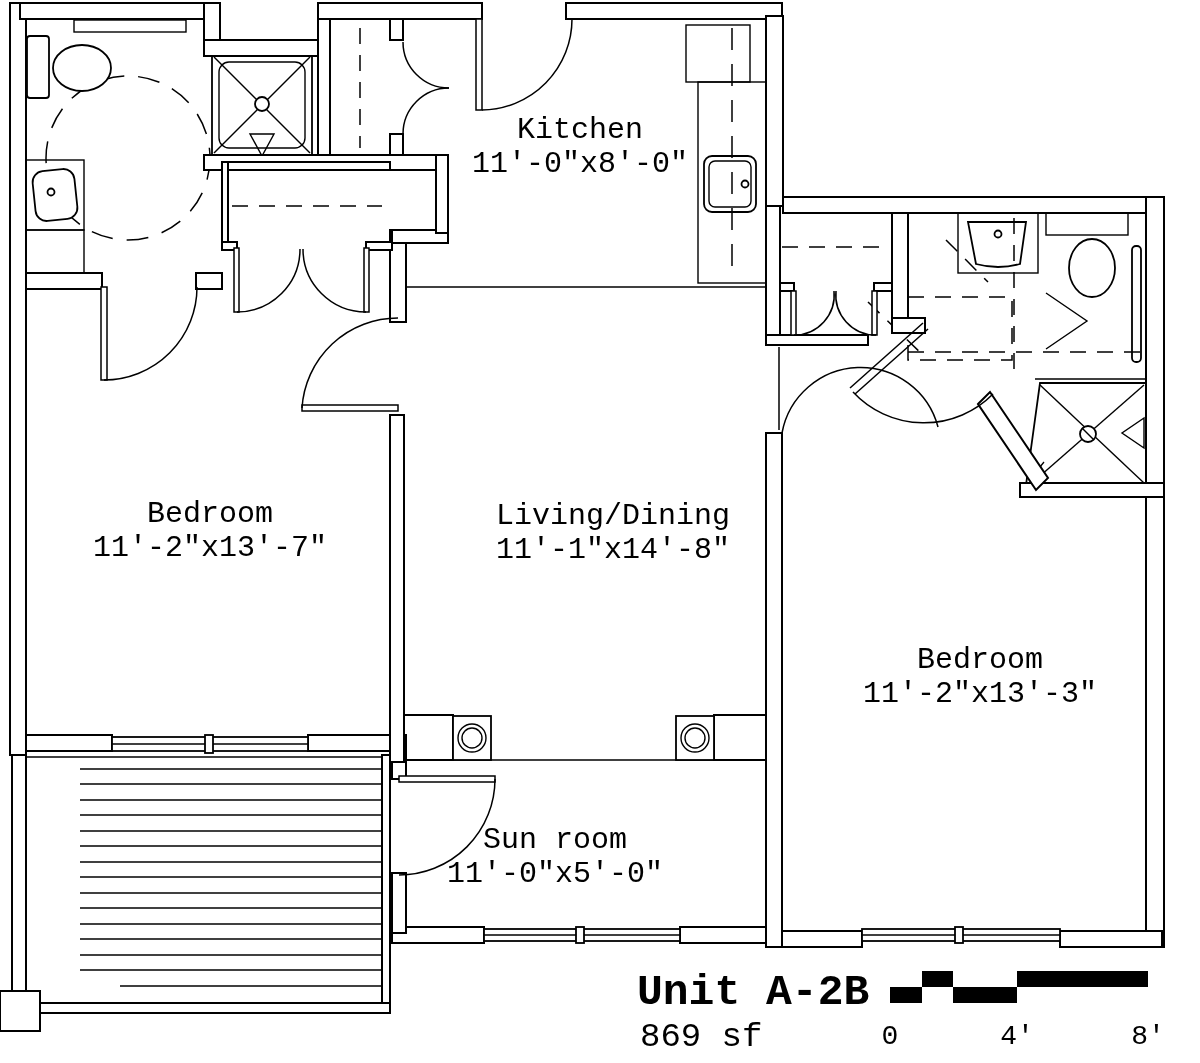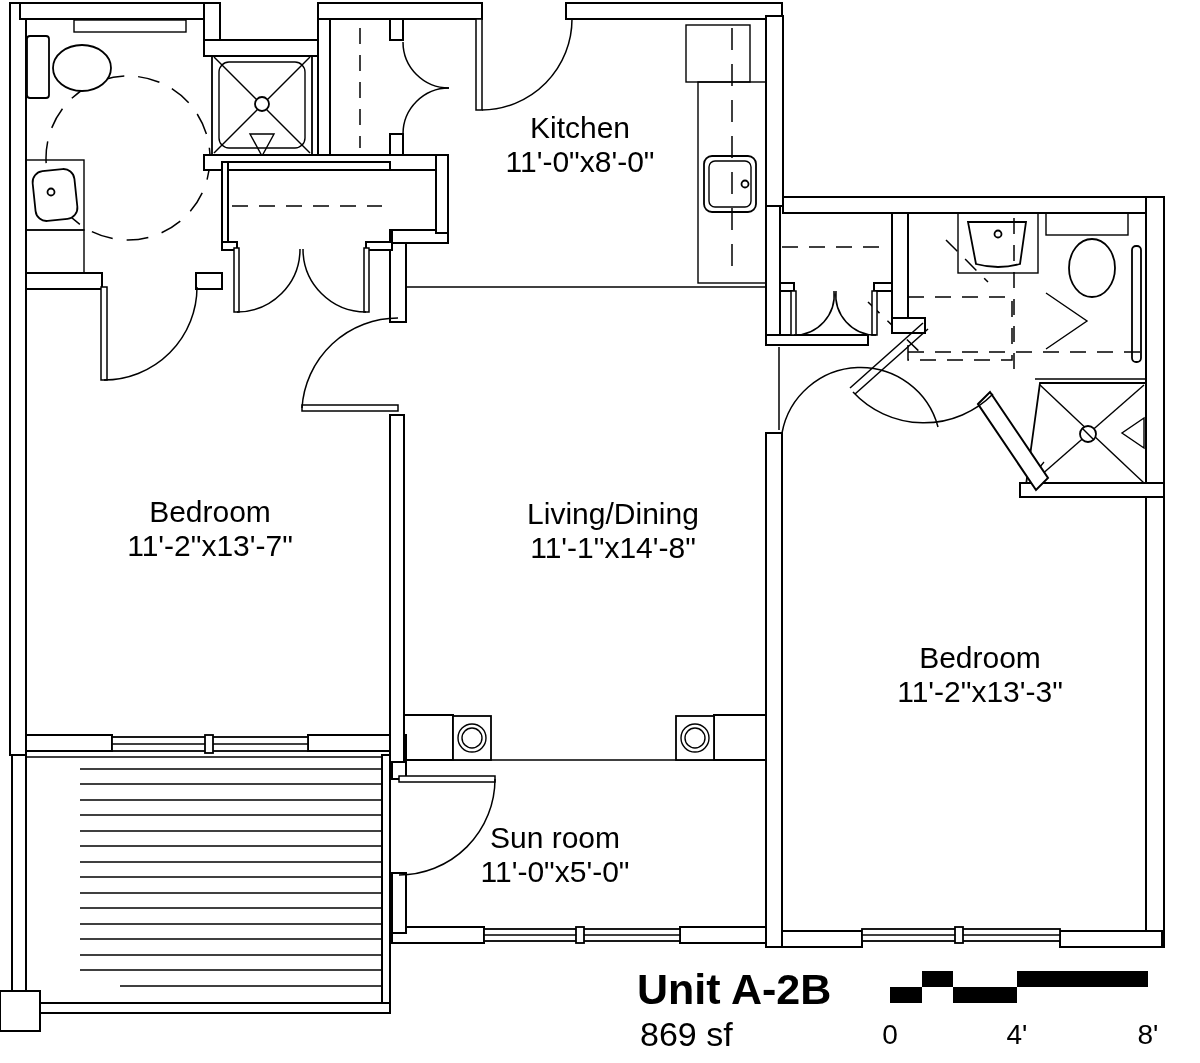--- a/index.html
+++ b/index.html
@@ -1,17 +1,17 @@
 <!DOCTYPE html>
 <html><head>
 <meta charset="utf-8">
 <style>
   html,body{margin:0;padding:0;background:#ffffff;}
   #stage{position:relative;width:1200px;height:1063px;background:#ffffff;overflow:hidden;
-         font-family:Liberation Sans, sans-serif;}
+         font-family:Liberation Mono, monospace;}
   svg{display:block;}
   .wall{fill:#ffffff;stroke:#000000;stroke-width:2;}
   .thin{fill:none;stroke:#000000;stroke-width:1.3;}
   .fix{fill:#ffffff;stroke:#000000;stroke-width:1.8;}
   .fixthin{fill:none;stroke:#000000;stroke-width:1.4;}
   .door{fill:none;stroke:#000000;stroke-width:1.5;}
   .leaf{fill:#ffffff;stroke:#000000;stroke-width:1.5;}
   .dash{fill:none;stroke:#000000;stroke-width:1.5;stroke-dasharray:16 11;}
   .dash2{fill:none;stroke:#000000;stroke-width:1.5;stroke-dasharray:22 14;}
   .room-name{font-size:30px;fill:#000;text-anchor:middle;}

